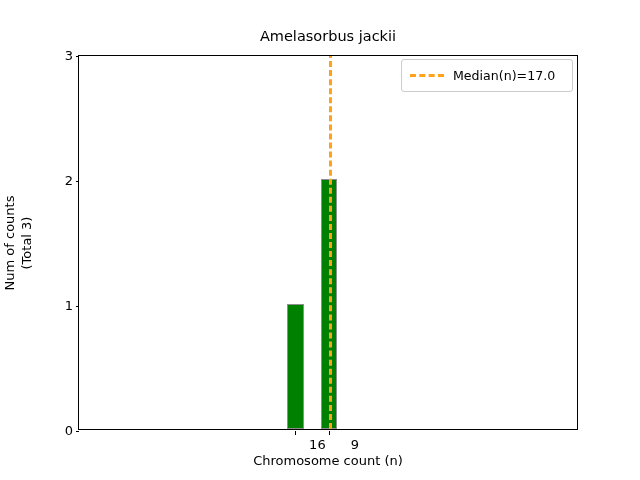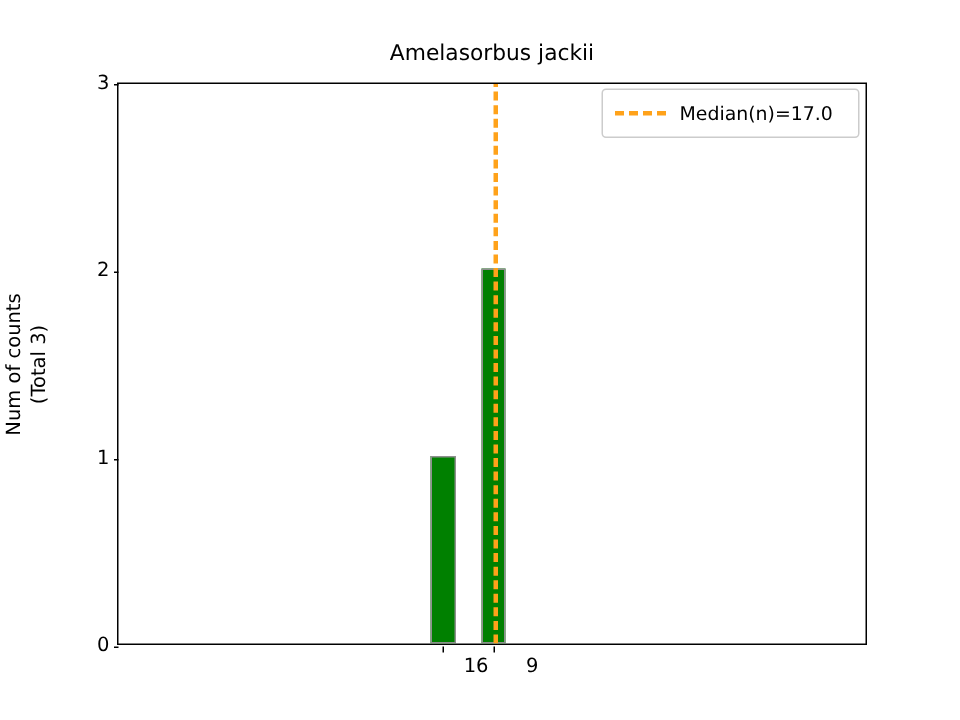--- a/index.html
+++ b/index.html
@@ -233,20 +233,21 @@
       <div class="xtick" style="left: 216.667px; top: 375px;">
         <div class="tickmark"></div>
         <div class="ticklabel">16</div>
       </div>
       <div class="xtick" style="left: 250px; top: 375px;">
         <div class="tickmark"></div>
         <div class="ticklabel">9</div>
       </div>
     </div>
 
+  <div id="xlabel">Chromosome count (n)</div>
 
   <div id="legend">
 
   <div class="legend-row">
         <span class="legend-swatch" style="border-top-color: rgb(255, 162, 26);"></span>
         <span class="legend-text">Median(n)=17.0</span>
       </div>
     </div>
 
 </div>

